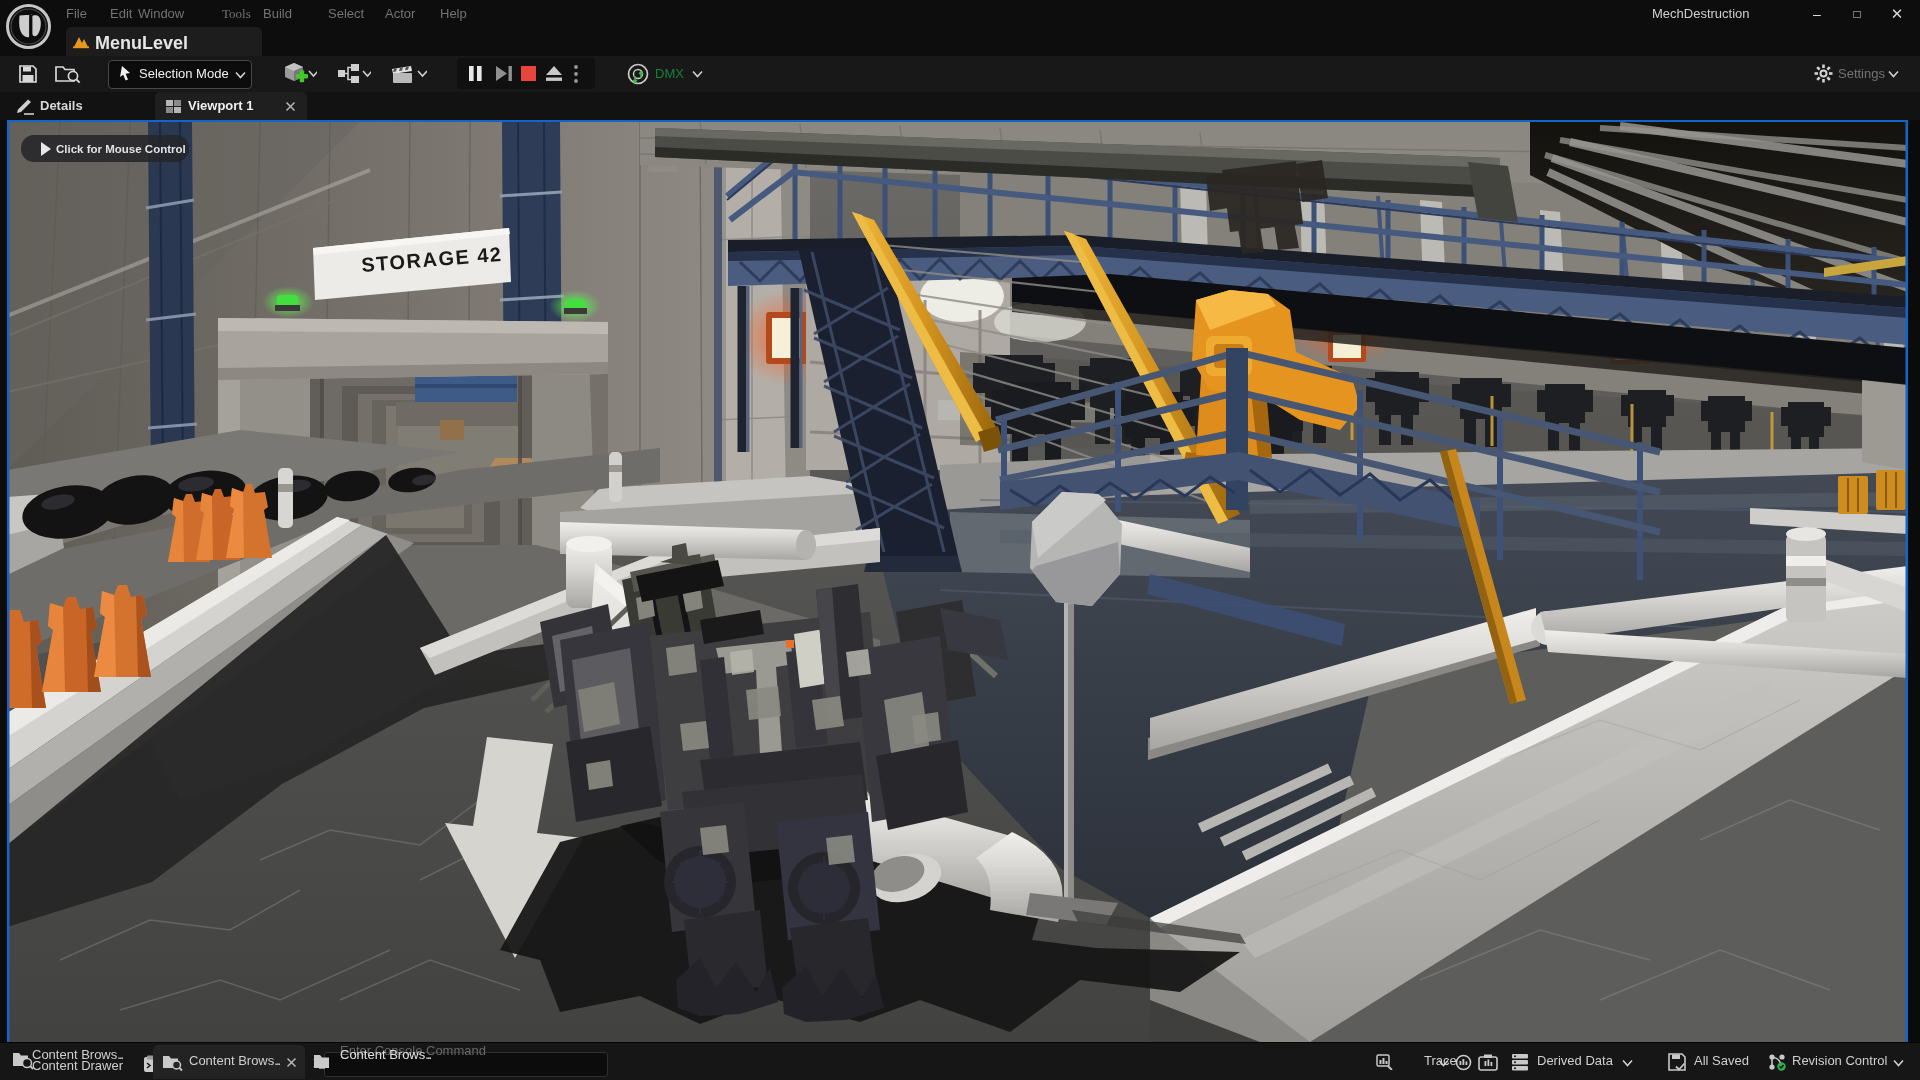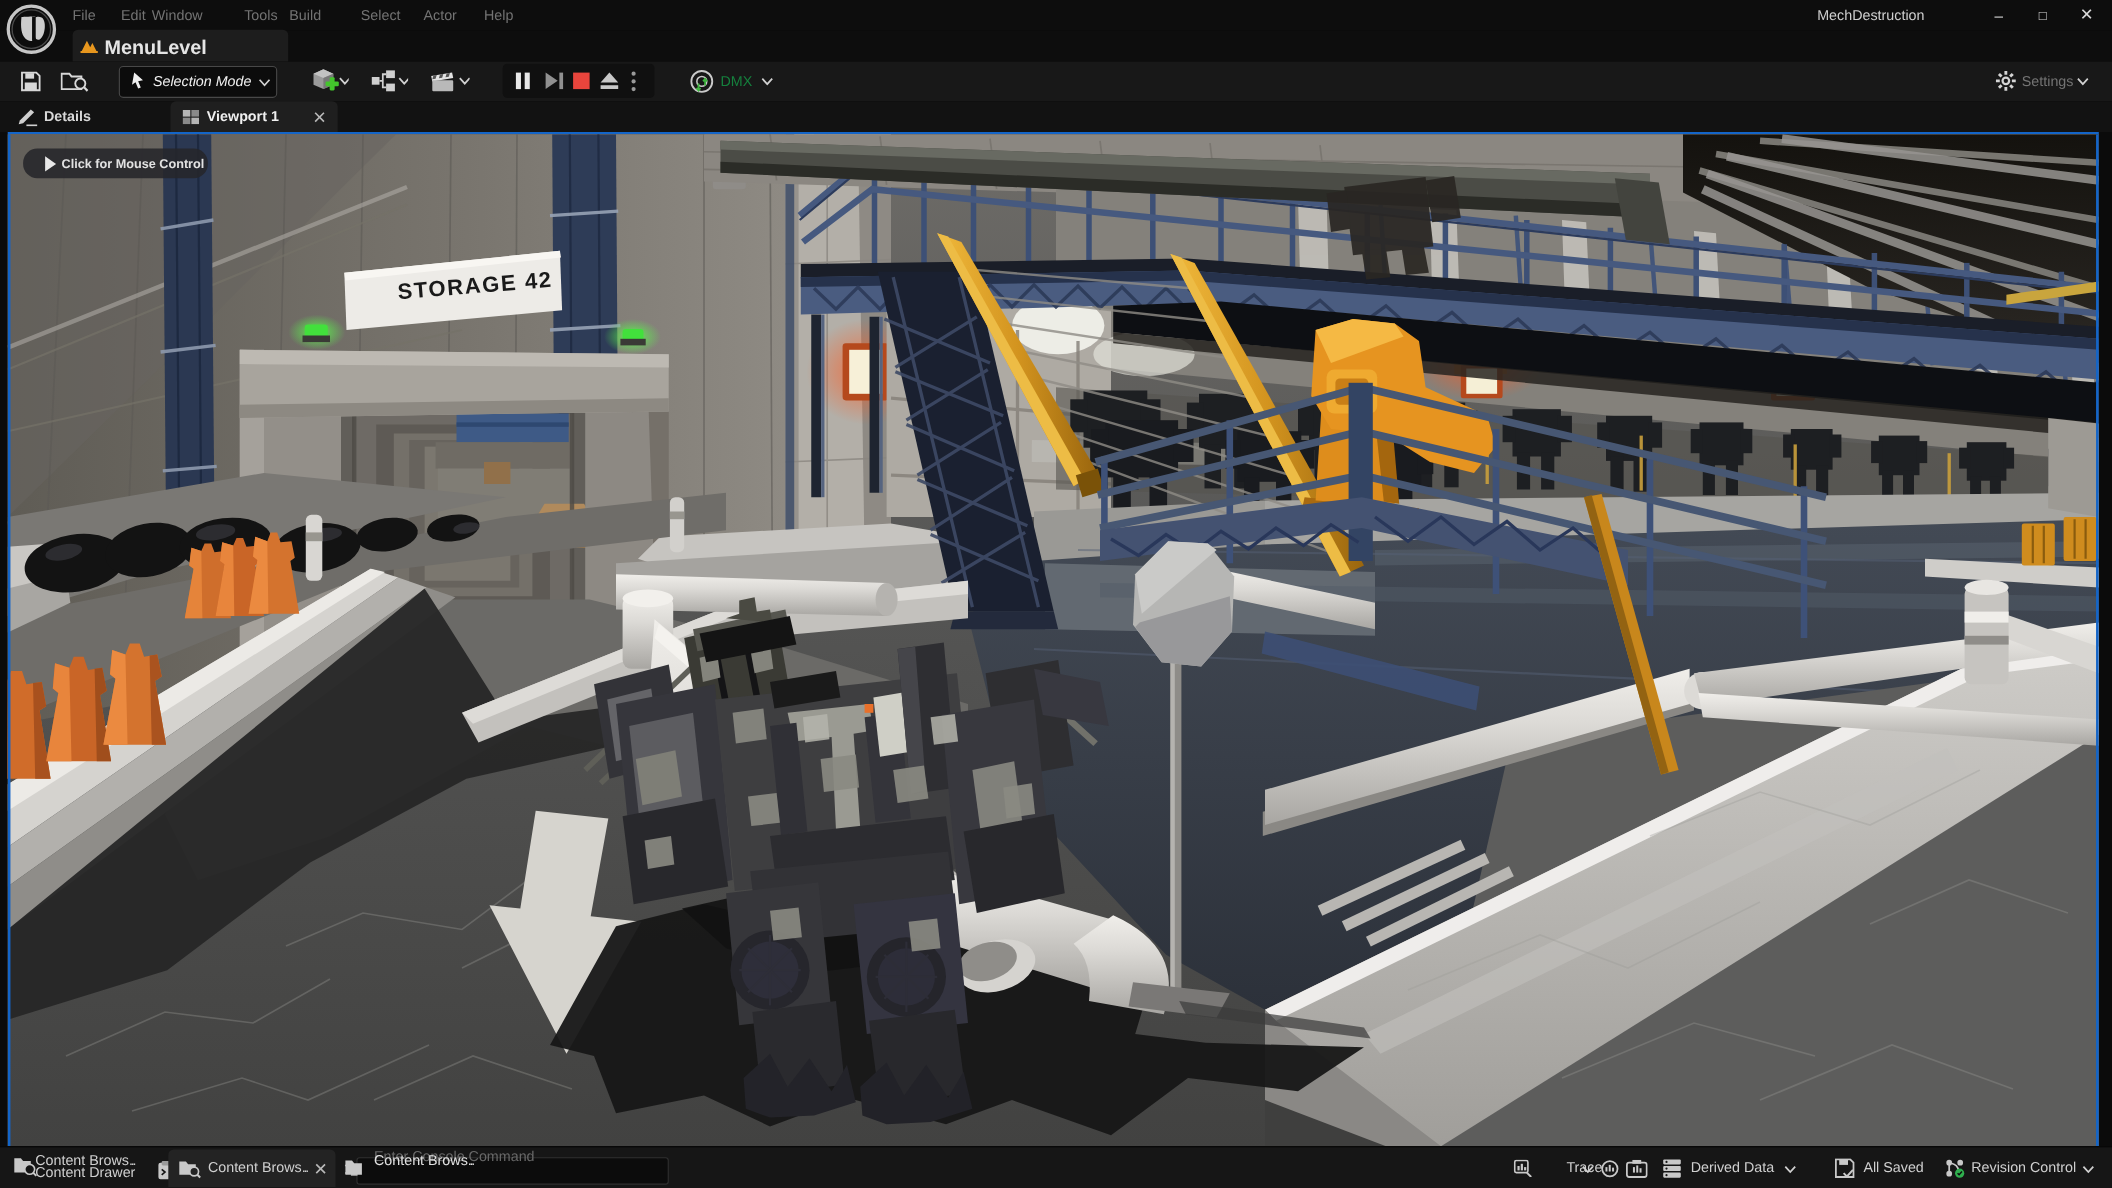--- a/index.html
+++ b/index.html
@@ -6,41 +6,41 @@
 font-family:"Liberation Sans",sans-serif;-webkit-font-smoothing:antialiased;}
 .abs{position:absolute;}
 #titlebar{position:absolute;left:0;top:0;width:1920px;height:28px;background:#0d0d0d;}
 .menu{position:absolute;top:0;height:28px;line-height:28px;color:#737373;font-size:13px;}
 #ttl{position:absolute;top:0;height:28px;line-height:28px;color:#cfcfcf;font-size:13px;left:1652px;}
 .winbtn{position:absolute;top:0;height:28px;line-height:28px;color:#d8d8d8;font-size:14px;text-align:center;width:30px;}
 #tabrow1{position:absolute;left:0;top:28px;width:1920px;height:28px;background:#0d0d0d;}
 #lvltab{position:absolute;left:66px;top:-1px;width:196px;height:29px;background:#1d1d1d;border-radius:5px 5px 0 0;}
 #lvltab span{position:absolute;left:29px;top:6px;color:#e5e5e5;font-size:18px;font-weight:bold;}
 #toolbar{position:absolute;left:0;top:56px;width:1920px;height:36px;background:#181818;border-bottom:1px solid #060606;}
-#selmode{position:absolute;left:108px;top:4px;width:142px;height:27px;background:#0c0c0c;border:1px solid #484848;border-radius:4px;font-style:italic;}
+#selmode{position:absolute;left:108px;top:4px;width:142px;height:27px;background:#0c0c0c;border:1px solid #484848;border-radius:4px;}
 #selmode span{position:absolute;left:30px;top:5px;color:#f0f0f0;font-size:13px;}
 #playgrp{position:absolute;left:457px;top:2px;width:138px;height:31px;background:#101010;border-radius:4px;}
 #tabrow2{position:absolute;left:0;top:92px;width:1920px;height:28px;background:#121212;font-weight:bold;}
 #vptab{position:absolute;left:155px;top:0px;width:152px;height:28px;background:#1f1f1f;border-radius:5px 5px 0 0;}
 #blueline{position:absolute;left:7px;top:120px;width:1901px;height:2px;background:#1465c8;}
 #viewport{position:absolute;left:7px;top:122px;width:1901px;height:920px;background:#6f6d69;box-shadow:inset 2px 0 0 #1465c8, inset -2px 0 0 #1465c8, inset 0 -1px 0 #0f57b0;}
 #statusbar{position:absolute;left:0;top:1042px;width:1920px;height:38px;background:#161616;border-top:1px solid #050505;}
 .sbtxt{position:absolute;color:#cfcfcf;font-size:13px;top:10px;}
 .icn{position:absolute;}
 #drawtab2{position:absolute;left:153px;top:2px;width:152px;height:34px;background:#232323;border-radius:5px 5px 0 0;}
 #console{position:absolute;left:324px;top:9px;width:282px;height:23px;background:#0c0c0c;border:1px solid #303030;border-radius:3px;}
 </style>
 </head>
 <body>
 
 <div id="titlebar">
   <div class="menu" style="left:66px;">File</div>
   <div class="menu" style="left:110px;">Edit</div>
   <div class="menu" style="left:138px;">Window</div>
-  <div class="menu" style="left:222px;">Tools</div>
+  <div class="menu" style="left:222px;font-family:Liberation Serif, serif;">Tools</div>
   <div class="menu" style="left:263px;">Build</div>
   <div class="menu" style="left:328px;">Select</div>
   <div class="menu" style="left:385px;">Actor</div>
   <div class="menu" style="left:440px;">Help</div>
   <div id="ttl">MechDestruction</div>
   <div class="winbtn" style="left:1802px;">–</div>
   <div class="winbtn" style="left:1842px;font-size:12px;">□</div>
   <div class="winbtn" style="left:1882px;font-size:15px;">✕</div>
 </div>
 

